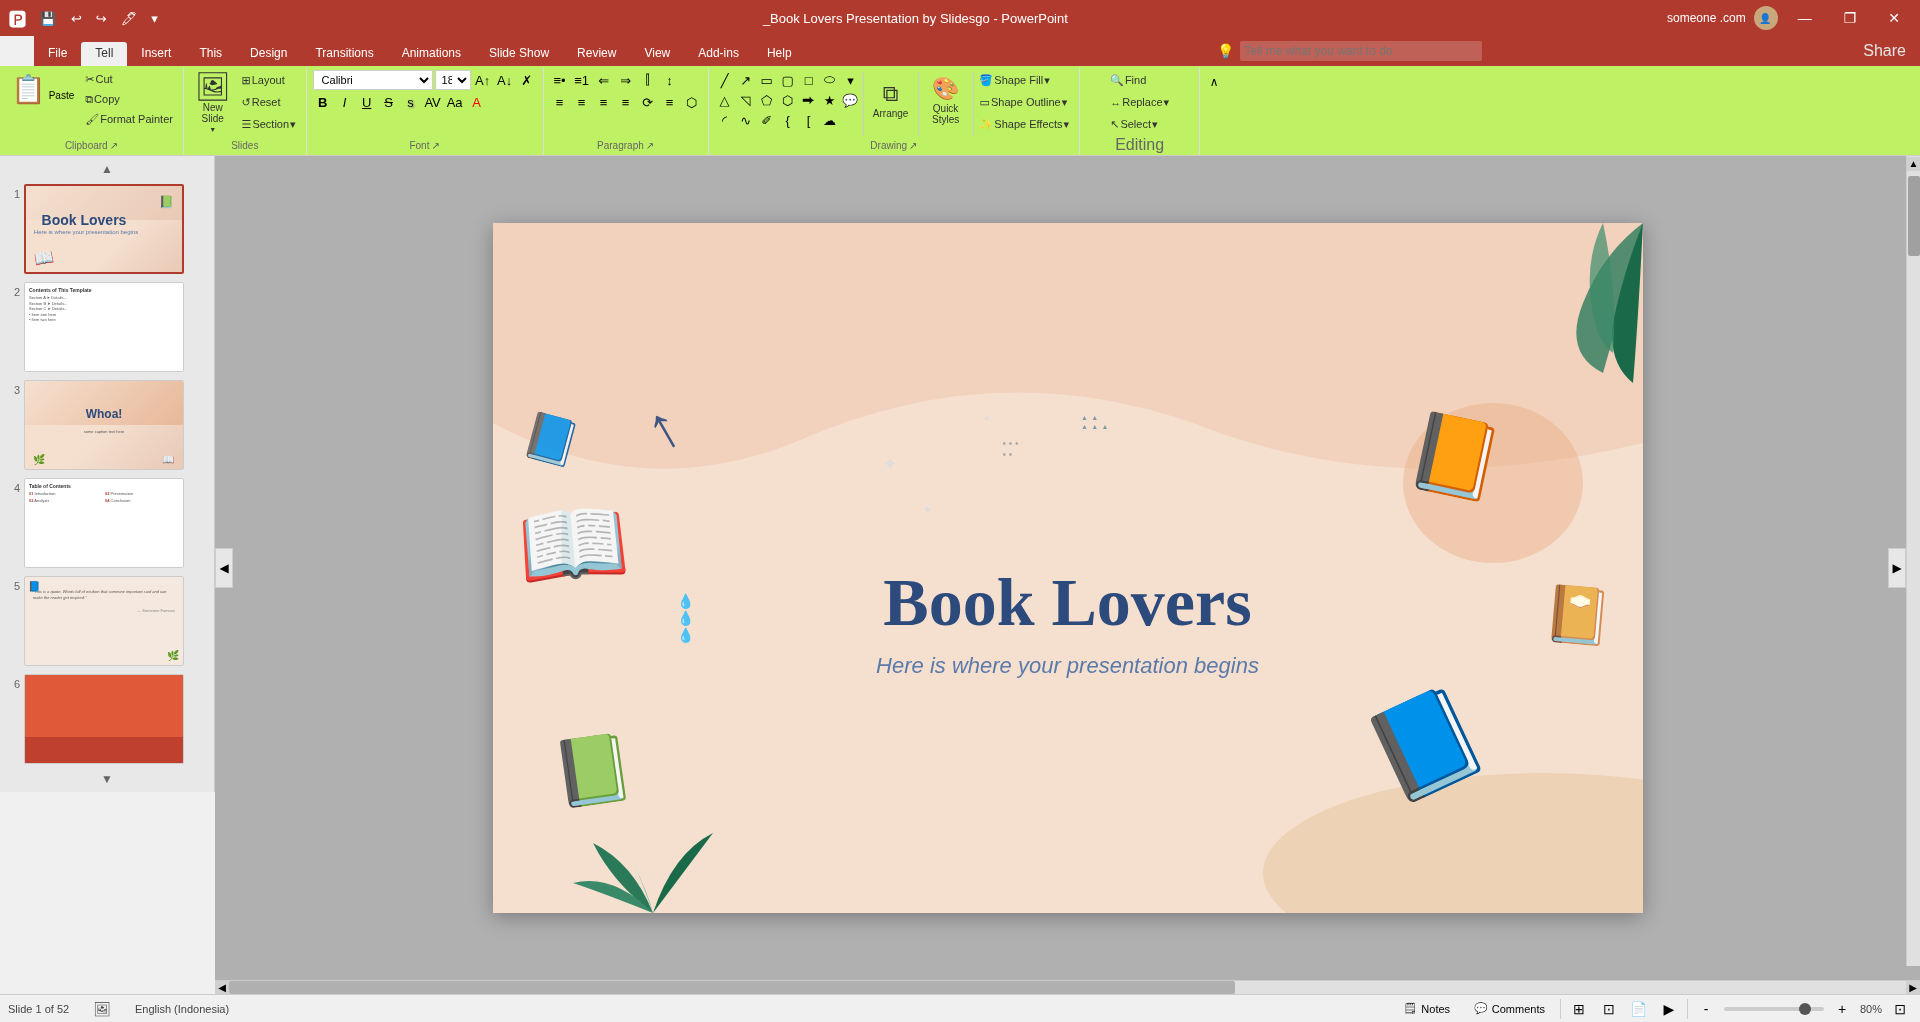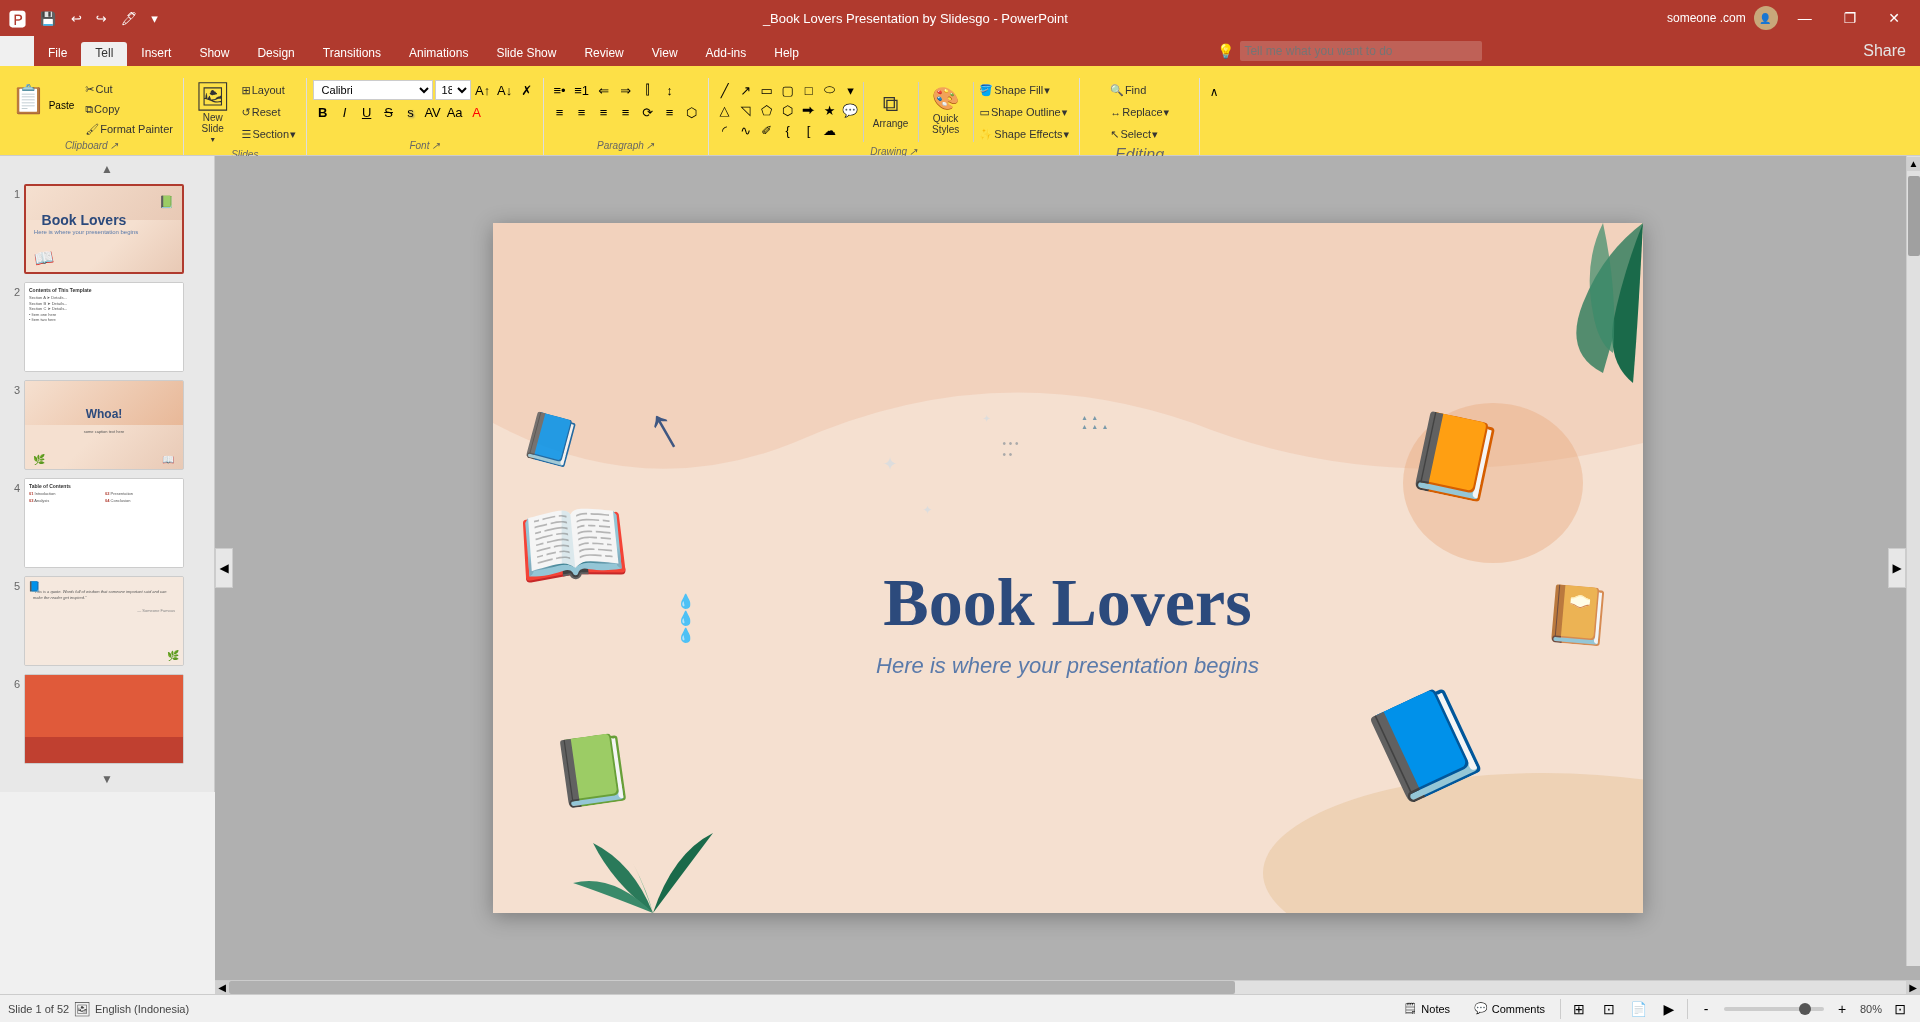--- a/index.html
+++ b/index.html
@@ -33,26 +33,26 @@
       padding: 4px 14px 6px;
       color: white;
       cursor: pointer;
       font-size: 12px;
       border-radius: 3px 3px 0 0;
     }
     .ribbon-tab.active { background: #f0f0f0; color: #333; }
 
     
     #ribbon {
-      background: #fde047;
+      background: #bef264;
       border-bottom: 1px solid #ccc;
       height: 90px;
       display: flex;
       align-items: stretch;
-      padding: 12px 0 0 0;
+      padding: 2px 0 0 0;
     }
     .ribbon-group {
       display: flex;
       flex-direction: column;
       align-items: center;
       border-right: 1px solid #ddd;
       padding: 2px 6px;
       min-width: 60px;
     }
     .ribbon-group-content {
@@ -62,21 +62,20 @@
       flex: 1;
     }
     .ribbon-group-label {
       font-size: 10px;
       color: #666;
       text-align: center;
       padding: 2px 0;
       display: flex;
       align-items: center;
       gap: 2px;
-      font-style: italic;
     }
     .rg-label-expand { font-size: 10px; cursor: pointer; color: #555; }
 
     .ribbon-btn {
       display: flex;
       flex-direction: column;
       align-items: center;
       justify-content: flex-start;
       padding: 2px 4px;
       cursor: pointer;
@@ -219,21 +218,21 @@
       height: 28px;
       background: #f0f0f0;
       border-top: 1px solid #ccc;
       display: flex;
       align-items: center;
       padding: 0 8px;
       gap: 8px;
       font-size: 11px;
       color: #444;
     }
-    .status-left { display: flex; align-items: center; gap: 4px; }
+    .status-left { display: flex; align-items: center; gap: 24px; }
     .status-right { margin-left: auto; display: flex; align-items: center; gap: 6px; }
     .status-btn { padding: 2px 8px; cursor: pointer; border: 1px solid transparent; border-radius: 2px; font-size: 11px; background: none; display: flex; align-items: center; gap: 4px; }
     .view-btn { width: 24px; height: 20px; border: 1px solid transparent; background: none; cursor: pointer; display: flex; align-items: center; justify-content: center; font-size: 14px; border-radius: 2px; }
     .zoom-slider { width: 100px; height: 4px; background: #ccc; border-radius: 2px; position: relative; cursor: pointer; }
     .zoom-thumb { width: 12px; height: 12px; border-radius: 50%; background: #555; position: absolute; top: -4px; left: 75%; cursor: pointer; }
 
     
     #qat { display: flex; align-items: center; gap: 2px; }
 
     .ribbon-divider { width: 1px; background: #ccc; margin: 2px 0; align-self: stretch; }
@@ -271,21 +270,21 @@
       <button class="win-btn">—</button>
       <button class="win-btn">❐</button>
       <button class="win-btn close">✕</button>
     </div>
   </div>
 
   <div id="ribbon-tabs" style="position:relative;margin-left:34px;">
     <div class="ribbon-tab">File</div>
     <div class="ribbon-tab active">Tell</div>
     <div class="ribbon-tab">Insert</div>
-    <div class="ribbon-tab">Show</div>
+    <div class="ribbon-tab">This</div>
     <div class="ribbon-tab">Design</div>
     <div class="ribbon-tab">Transitions</div>
     <div class="ribbon-tab">Animations</div>
     <div class="ribbon-tab">Slide Show</div>
     <div class="ribbon-tab">Review</div>
     <div class="ribbon-tab">View</div>
     <div class="ribbon-tab">Add-ins</div>
     <div class="ribbon-tab">Help</div>
     <div style="position:absolute; top:0; left:1175px; width:281px; height:30px; background:#b03a2e; display:flex; align-items:center; gap:6px; padding:0 8px;">
       <span style="font-size:14px; color:white;">💡</span>

